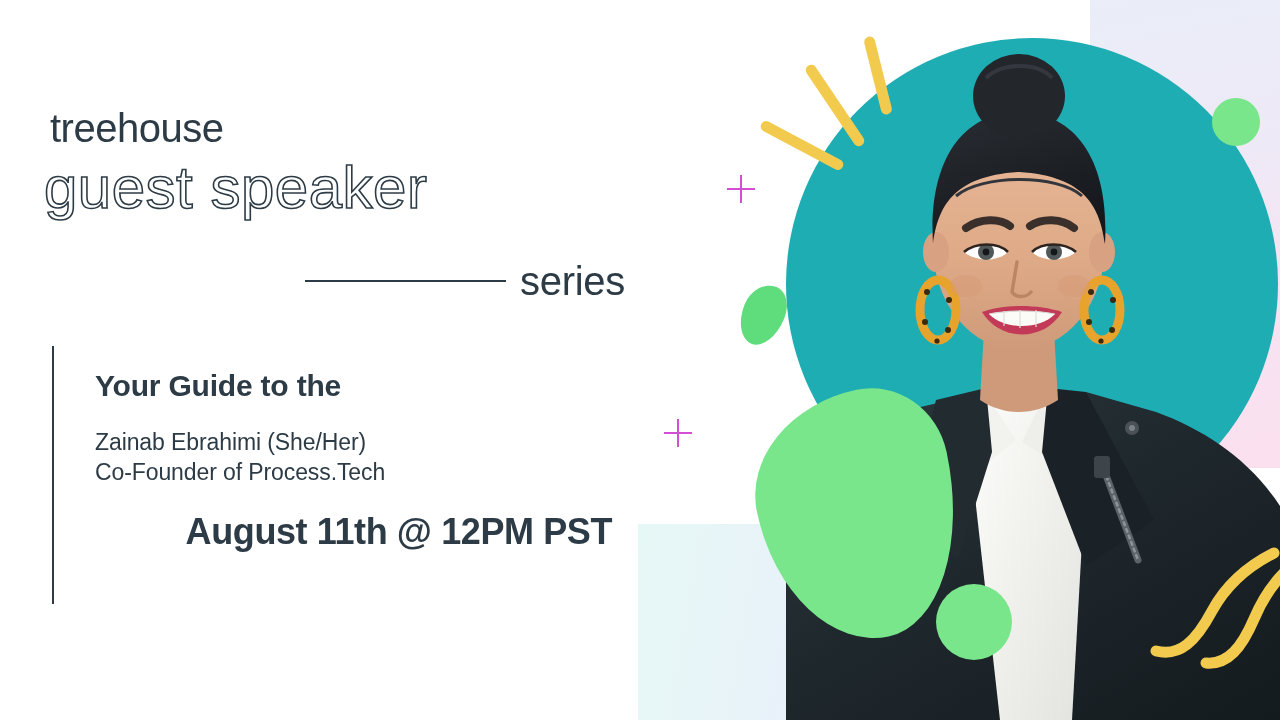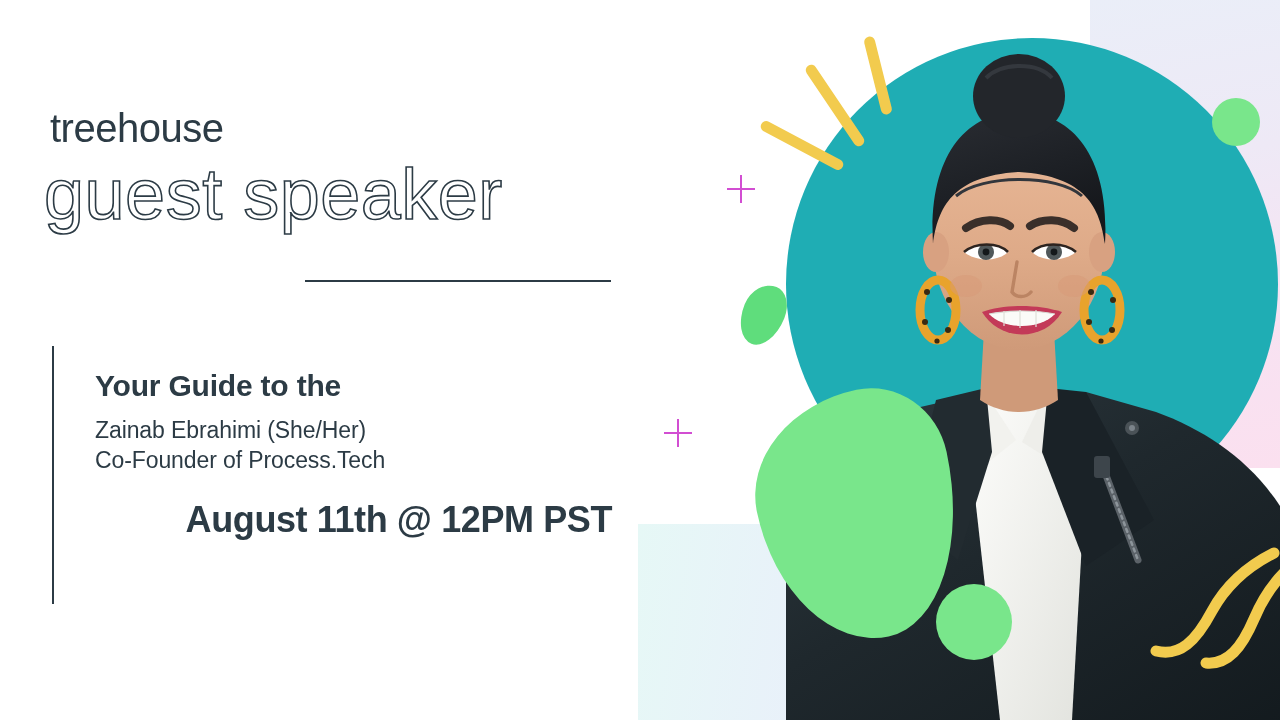--- a/index.html
+++ b/index.html
@@ -153,21 +153,21 @@
     font-size: 40px;
     font-weight: 500;
     letter-spacing: -0.5px;
     color: #2c3b45;
     line-height: 1;
   }
   .headline-outline {
     position: absolute;
     left: 44px;
     top: 158px;
-    font-size: 72px;
+    font-size: 60px;
     font-weight: 400;
     letter-spacing: 0.5px;
     line-height: 1;
     color: transparent;
     -webkit-text-stroke: 1.6px #2c3b45;
     white-space: nowrap;
   }
   .series-row {
     position: absolute;
     left: 305px;
@@ -212,21 +212,21 @@
   }
   .speaker-name,
   .speaker-role {
     font-size: 23px;
     font-weight: 400;
     color: #2c3b45;
     line-height: 1.32;
     letter-spacing: -0.1px;
     margin: 0;
   }
-  .speaker-name { margin-top: 10px; }
+  .speaker-name { margin-top: 22px; }
   .datetime {
     font-size: 36px;
     font-weight: 700;
     color: #2c3b45;
     letter-spacing: -0.4px;
     line-height: 1;
     margin-top: 26px;
     text-align: right;
   }
 </style>
@@ -365,20 +365,21 @@
     <path d="M 6 106 C 30 112 46 96 62 66 C 74 44 92 24 124 8" stroke="#f2cb4e" stroke-width="11" stroke-linecap="round" fill="none"></path>
     <path d="M 56 118 C 78 120 92 102 104 74 C 114 50 128 30 150 14" stroke="#f2cb4e" stroke-width="11" stroke-linecap="round" fill="none"></path>
   </svg>
 
   <div class="brand">treehouse</div>
 
   <div class="headline-outline">guest speaker</div>
 
   <div class="series-row">
     <div class="series-rule"></div>
+    <div class="series-label">series</div>
   </div>
 
   <div class="detail-block">
     <div class="talk-title">
       <div>Your Guide to the</div>
     </div>
     <div class="speaker-name">Zainab Ebrahimi (She/Her)</div>
     <div class="speaker-role">Co-Founder of Process.Tech</div>
     <div class="datetime">August 11th @ 12PM PST</div>
   </div>

